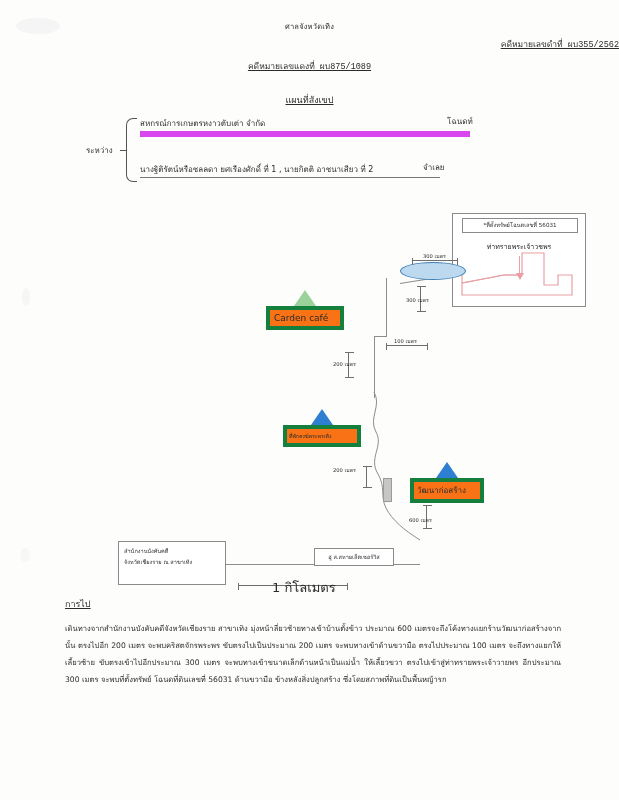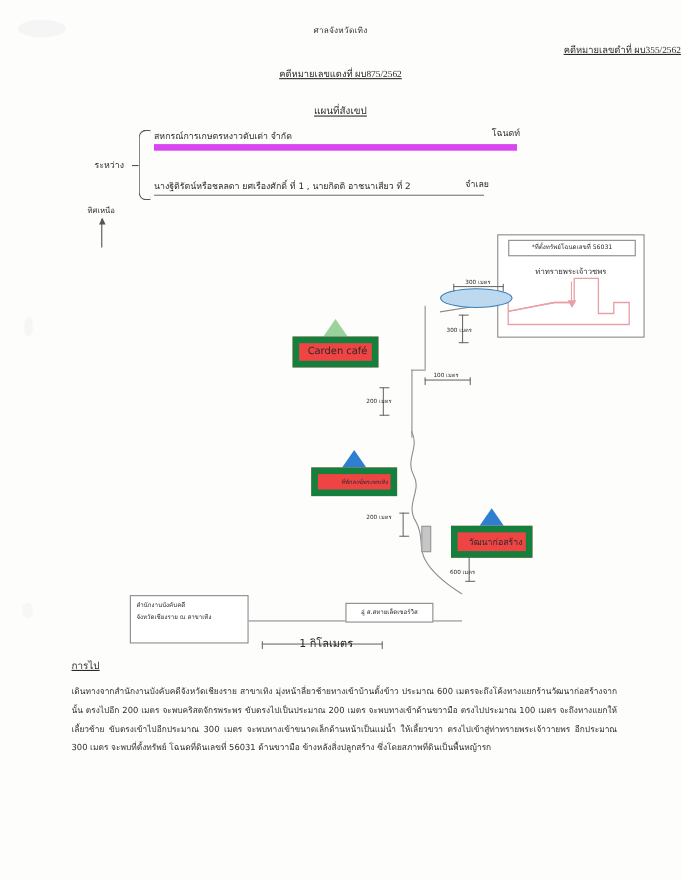--- a/index.html
+++ b/index.html
@@ -14,21 +14,21 @@
     position: relative;
     width: 619px;
     height: 800px;
     background: #fdfdfc;
     overflow: hidden;
   }
 
   
   .t {
     position: absolute;
-    font-family: Liberation Serif, serif;
+    font-family: Liberation Mono, monospace;
     color: #2b2b2b;
     white-space: nowrap;
     line-height: 1.2;
   }
   .u { text-decoration: underline; }
 
   
   #hdr-court   { left: 0; top: 23px; width: 619px; text-align: center; font-size: 7.5px; letter-spacing: .2px;}
   #hdr-black   { left: 0; top: 40px; width: 619px; text-align: right; font-size: 8.5px; }
   #hdr-red     { left: 0; top: 62px; width: 619px; text-align: center; font-size: 8.5px; }
@@ -133,23 +133,23 @@
   
   .marker { position:absolute; }
   .marker .tri {
     width:0; height:0; margin:0 auto;
     border-left:11px solid transparent;
     border-right:11px solid transparent;
   }
   .tri-green { border-bottom:16px solid #9bd19b; }
   .tri-blue  { border-bottom:16px solid #2e7fd1; }
   .marker .plate{
-    border:6px solid #15803d;
-    background:#ef4444;
-    text-align:right;
+    border:4px solid #15803d;
+    background:#f97316;
+    text-align:left;
     color:#2b2b2b;
     padding:2px 4px;
     white-space:nowrap;
   }
 
   #mk-carden { left:266px; top:290px; width:78px; }
   #mk-carden .plate{ font-size:9px; padding:3px 4px; }
 
   #mk-monk { left:283px; top:409px; width:78px; }
   #mk-monk .plate{ font-size:5.2px; padding:3px 2px; }
@@ -210,34 +210,30 @@
 <body>
 
 <div id="page">
 
   <div class="smudge" style="left:16px;top:18px;width:44px;height:16px;opacity:.55;"></div>
   <div class="smudge" style="left:22px;top:288px;width:8px;height:18px;opacity:.5;"></div>
   <div class="smudge" style="left:20px;top:548px;width:10px;height:14px;opacity:.45;"></div>
 
   <div class="t" id="hdr-court">ศาลจังหวัดเทิง</div>
   <div class="t u" id="hdr-black">คดีหมายเลขดำที่ ผบ355/2562</div>
-  <div class="t u" id="hdr-red">คดีหมายเลขแดงที่ ผบ875/2562</div>
+  <div class="t u" id="hdr-red">คดีหมายเลขแดงที่ ผบ875/1089</div>
   <div class="t u" id="hdr-title">แผนที่สังเขป</div>
 
   <div class="t" id="lbl-between">ระหว่าง</div>
   <div class="brace"></div>
   <div id="party-plaintiff">สหกรณ์การเกษตรหงาวตับเต่า จำกัด</div>
   <div class="t" id="lbl-plaintiff-role">โฉนดท์</div>
   <div id="party-defendant">นางฐิติรัตน์หรือชลลดา ยศเรืองศักดิ์ ที่ 1 , นายกิตติ อาชนาเสียว ที่ 2</div>
   <div class="t" id="lbl-defendant-role">จำเลย</div>
 
-  <div id="compass">
-    <div class="cap">ทิศเหนือ</div>
-    <div class="arrow"></div>
-  </div>
 
   <div>
 
     <div class="road" style="left:386px;top:278px;width:1px;height:58px;"></div>
     <div class="road" style="left:374px;top:336px;width:13px;height:1px;"></div>
     <div class="road" style="left:374px;top:336px;width:1px;height:62px;"></div>
 
     <svg style="position:absolute;left:350px;top:392px;width:80px;height:160px;overflow:visible;">
       <path d="M24,0 C32,14 18,26 26,40 C34,54 18,66 28,82 C36,96 30,104 36,116 C42,128 54,138 70,148" fill="none" stroke="#8d8d8d" stroke-width="1"></path>
     </svg>
@@ -274,21 +270,21 @@
     <div class="dim-v-line" style="left:348px;top:352px;height:26px;"></div>
     <div class="dim" style="left:333px;top:360px;">200 เมตร</div>
 
     <div class="dim-v-line" style="left:366px;top:466px;height:22px;"></div>
     <div class="dim" style="left:333px;top:466px;">200 เมตร</div>
 
     <div class="dim-v-line" style="left:426px;top:505px;height:24px;"></div>
     <div class="dim" style="left:409px;top:516px;">600 เมตร</div>
 
     <div class="dim-h-line" style="left:238px;top:585px;width:110px;"></div>
-    <div class="dim" style="left:272px;top:577px;font-size:10px;">1 กิโลเมตร</div>
+    <div class="dim" style="left:272px;top:577px;font-size:13px;">1 กิโลเมตร</div>
 
     <div class="marker" id="mk-carden">
       <div class="tri tri-green"></div>
       <div class="plate">Carden café</div>
     </div>
 
     <div class="marker" id="mk-monk">
       <div class="tri tri-blue"></div>
       <div class="plate">ที่พักสงฆ์พระพรเทิง</div>
     </div>

